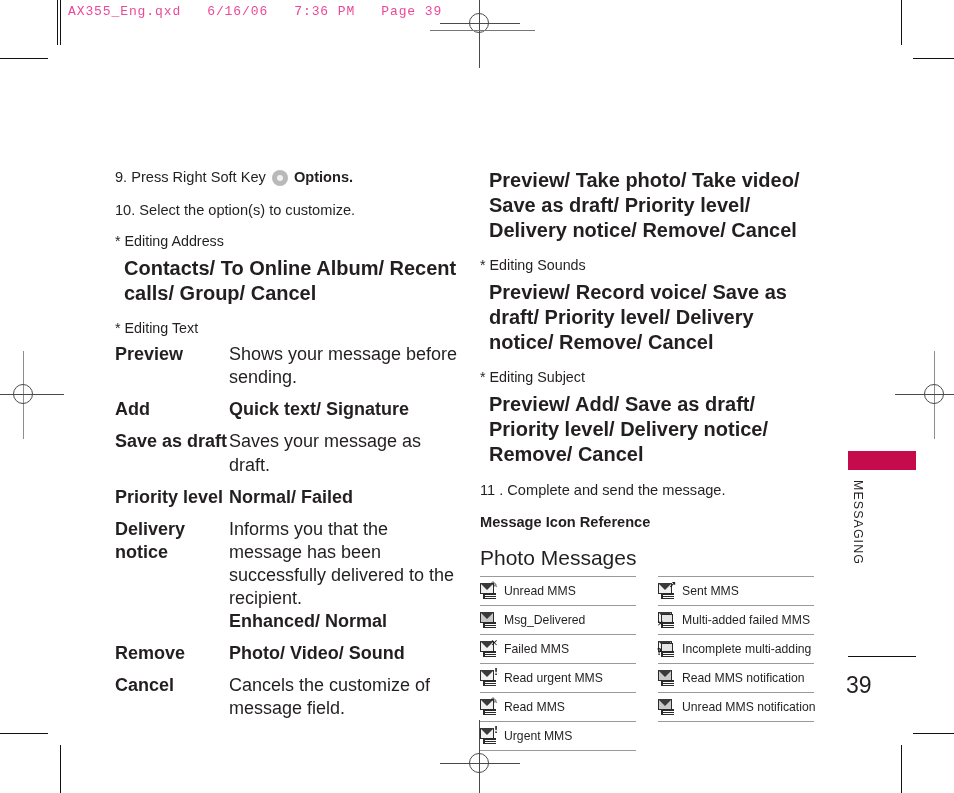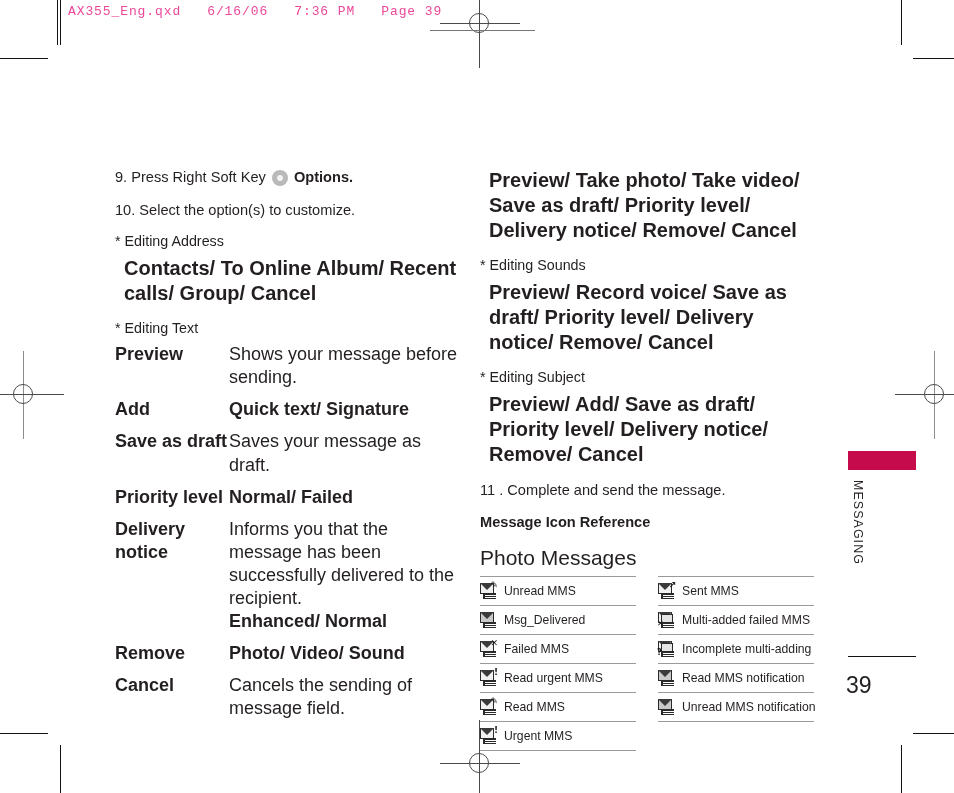--- a/index.html
+++ b/index.html
@@ -403,21 +403,21 @@
       </div>
     </div>
 
     <div class="defrow">
       <div class="dt">Remove</div>
       <div class="dd strong">Photo/ Video/ Sound</div>
     </div>
 
     <div class="defrow">
       <div class="dt">Cancel</div>
-      <div class="dd">Cancels the sending of message field.</div>
+      <div class="dd">Cancels the customize of message field.</div>
     </div>
 
   </div>
 </div>
 
 <div class="col col-right">
 
   <p class="star-body">Preview/ Take photo/ Take video/ Save as draft/ Priority level/ Delivery notice/ Remove/ Cancel</p>
 
   <p class="star-head">* Editing Sounds</p>

